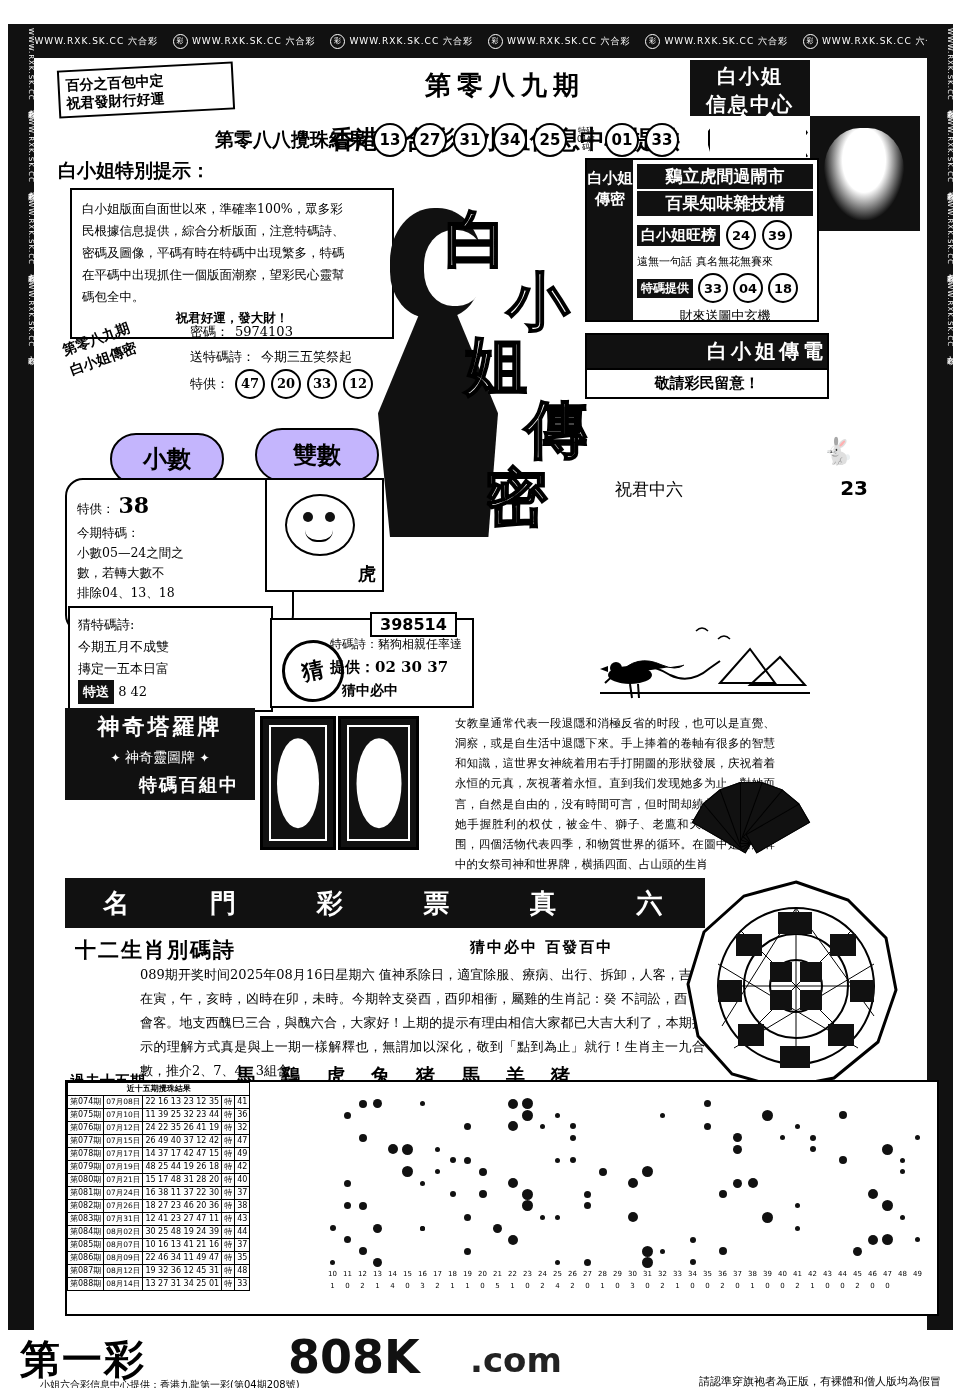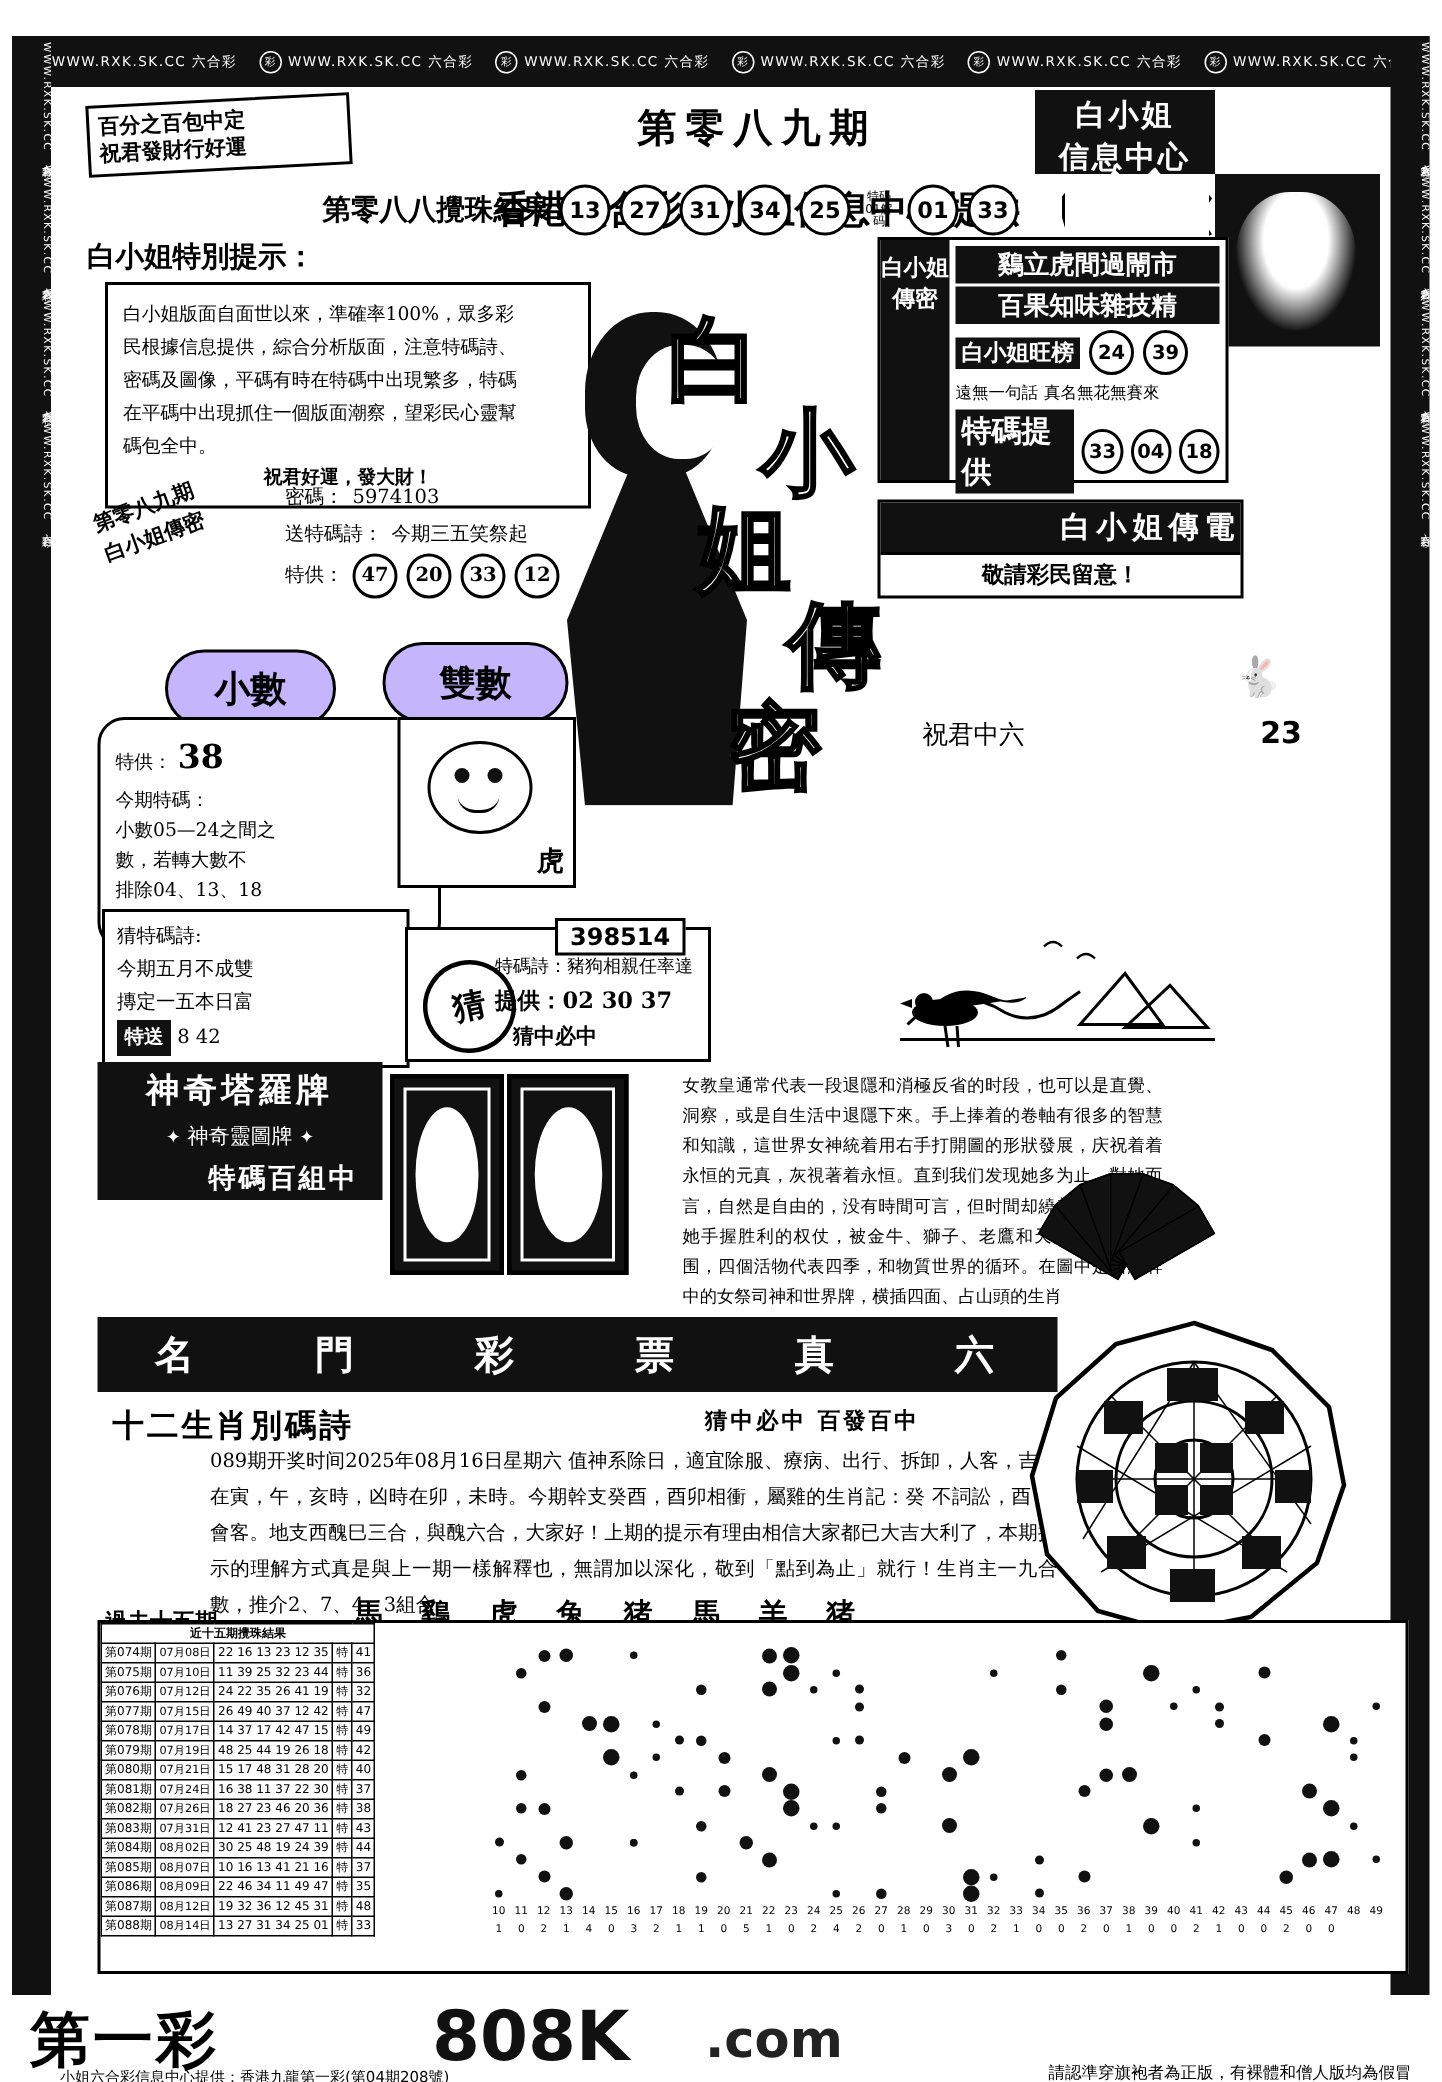--- a/index.html
+++ b/index.html
@@ -321,21 +321,21 @@
         <div style="display:flex;align-items:center;gap:6px;margin-top:4px;">
           <span class="blackstrip" style="font-size:15px;padding:1px 4px;">白小姐旺榜</span>
           <span class="ball small">24</span>
           <span class="ball small">39</span>
         </div>
         <div style="display:flex;align-items:center;gap:4px;margin-top:4px;font-size:11px;">
           <span>遠無一句話</span>
           <span>真名無花無賽來</span>
         </div>
         <div style="display:flex;align-items:center;gap:5px;margin-top:4px;">
-          <span class="blackstrip" style="font-size:20px;padding:1px 4px;font-family:Liberation Serif, serif;">特碼提供</span>
+          <span class="blackstrip" style="font-size:12px;padding:1px 4px;font-family:Liberation Serif, serif;">特碼提供</span>
           <span class="ball small">33</span>
           <span class="ball small">04</span>
           <span class="ball small">18</span>
         </div>
         <div style="font-size:13px;text-align:center;margin-top:4px;">財來送圖中玄機</div>
       </div>
     </div>
 
     <div class="panel p-chuandian">
       <div class="hd">白小姐傳電</div>

